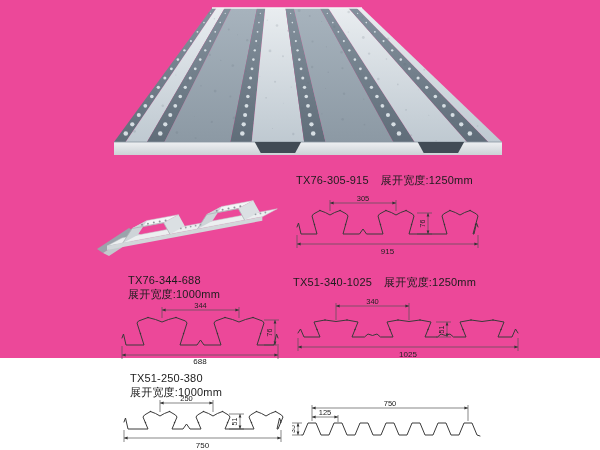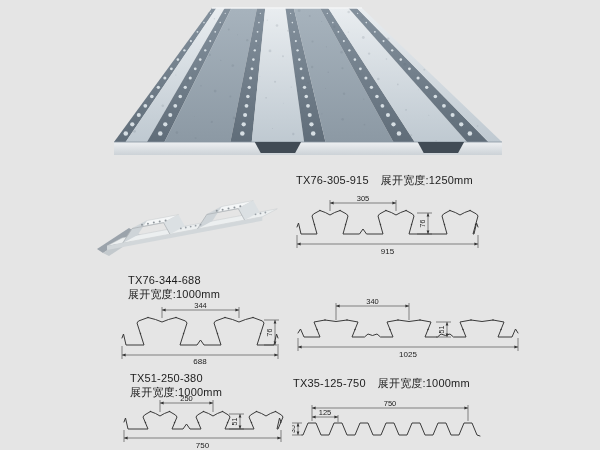--- a/index.html
+++ b/index.html
@@ -1,17 +1,17 @@
 <!DOCTYPE html>
 <html><head>
 <meta charset="utf-8">
 <style>
   *{margin:0;padding:0;box-sizing:border-box}
   html,body{width:600px;height:450px;background:#fff;overflow:hidden}
-  .canvas{position:relative;width:600px;height:450px;background:#e5e5e5;
+  .canvas{position:relative;width:600px;height:358px;background:#ec4899;
           font-family:"Liberation Sans","DejaVu Sans",sans-serif}
   .abs{position:absolute}
   .dlabel{position:absolute;font-size:11px;color:#1c1c1c;line-height:14px;
           letter-spacing:.2px;white-space:nowrap}
   .dlabel .wl{margin-left:12px}
   .dlabel.two .wl{display:block;margin-left:0}
   svg{display:block}
 </style>
 </head>
 <body>
@@ -330,20 +330,23 @@
       <circle cx="30" cy="18.5" r="0.7" fill="#333"></circle>
       <circle cx="58" cy="18.5" r="0.7" fill="#333"></circle>
       <circle cx="22.5" cy="34.5" r="0.7" fill="#333"></circle>
       <circle cx="65.5" cy="34.5" r="0.7" fill="#333"></circle>
       <circle cx="107" cy="18.5" r="0.7" fill="#333"></circle>
       <circle cx="135" cy="18.5" r="0.7" fill="#333"></circle>
       <circle cx="99.5" cy="34.5" r="0.7" fill="#333"></circle>
       <circle cx="142.5" cy="34.5" r="0.7" fill="#333"></circle>
     </svg>
 
+  <div class="dlabel" style="left:293px;top:275px">
+    <span>TX51-340-1025</span><span class="wl">展开宽度:1250mm</span>
+  </div>
   <svg class="abs" style="left:294px;top:293px" width="228" height="66" viewBox="0 0 228 66">
       <line x1="42" y1="13" x2="115" y2="13" stroke="#555555" stroke-width="0.7"></line>
       <line x1="42" y1="10" x2="42" y2="27" stroke="#555555" stroke-width="0.7"></line>
       <line x1="115" y1="10" x2="115" y2="27" stroke="#555555" stroke-width="0.7"></line>
       <polygon points="42,13 45.6,11.6 45.6,14.4" fill="#333"></polygon>
       <polygon points="115,13 111.4,11.6 111.4,14.4" fill="#333"></polygon>
       <text x="78.5" y="10.5" font-size="7.5" fill="#222222" text-anchor="middle" font-family="&quot;Liberation Sans&quot;,&quot;DejaVu Sans&quot;,sans-serif">340</text>
       <line x1="153" y1="29" x2="153" y2="44" stroke="#555555" stroke-width="0.7"></line>
       <line x1="142" y1="29" x2="157" y2="29" stroke="#555555" stroke-width="0.7"></line>
       <line x1="142" y1="44" x2="157" y2="44" stroke="#555555" stroke-width="0.7"></line>
@@ -401,23 +404,20 @@
       <circle cx="83.48" cy="16.5" r="0.7" fill="#333"></circle>
       <circle cx="102.52" cy="16.5" r="0.7" fill="#333"></circle>
       <circle cx="78.5" cy="27.5" r="0.7" fill="#333"></circle>
       <circle cx="107.5" cy="27.5" r="0.7" fill="#333"></circle>
       <circle cx="136.48" cy="16.5" r="0.7" fill="#333"></circle>
       <circle cx="155.52" cy="16.5" r="0.7" fill="#333"></circle>
       <circle cx="131.5" cy="27.5" r="0.7" fill="#333"></circle>
       <circle cx="160.5" cy="27.5" r="0.7" fill="#333"></circle>
     </svg>
 
-  <div class="dlabel" style="left:293px;top:376px">
-    <span>TX35-125-750</span><span class="wl">展开宽度:1000mm</span>
-  </div>
   <svg class="abs" style="left:292px;top:396px" width="196" height="52" viewBox="0 0 196 52">
       <line x1="20" y1="12" x2="176" y2="12" stroke="#555555" stroke-width="0.7"></line>
       <line x1="20" y1="9" x2="20" y2="25" stroke="#555555" stroke-width="0.7"></line>
       <line x1="176" y1="9" x2="176" y2="25" stroke="#555555" stroke-width="0.7"></line>
       <polygon points="20,12 23.6,10.6 23.6,13.4" fill="#333"></polygon>
       <polygon points="176,12 172.4,10.6 172.4,13.4" fill="#333"></polygon>
       <text x="98" y="9.5" font-size="7.5" fill="#222222" text-anchor="middle" font-family="&quot;Liberation Sans&quot;,&quot;DejaVu Sans&quot;,sans-serif">750</text>
       <line x1="20" y1="21" x2="46" y2="21" stroke="#555555" stroke-width="0.7"></line>
       <line x1="46" y1="19" x2="46" y2="26" stroke="#555555" stroke-width="0.7"></line>
       <polygon points="20,21 23.6,19.6 23.6,22.4" fill="#333"></polygon>

